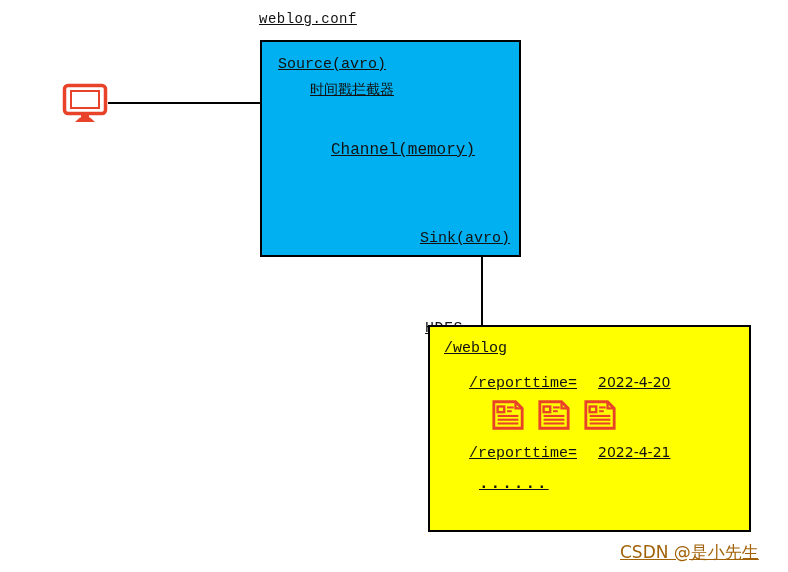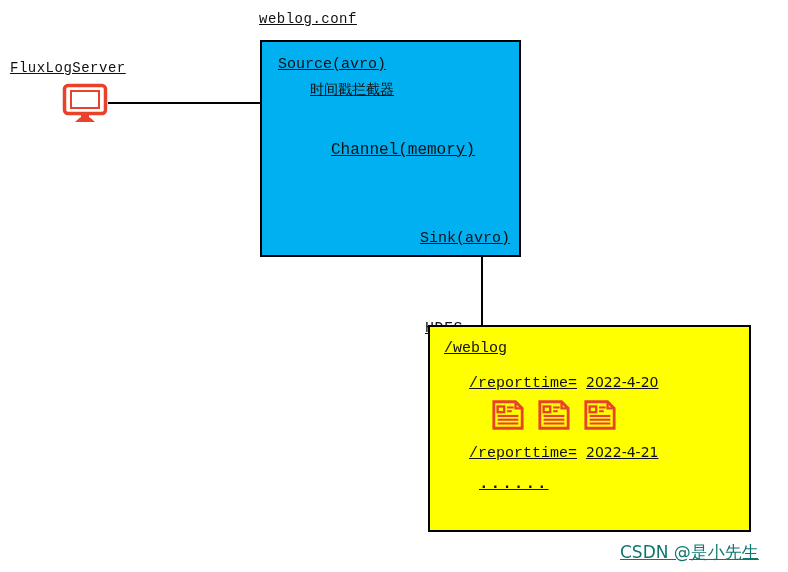--- a/index.html
+++ b/index.html
@@ -53,41 +53,40 @@
     width: 323px; height: 207px;
     background: #FFFF00;
     border: 2px solid #000000;
   }
   .hdfs-root  { left: 14px; top: 13px;  font-size: 15px; }
   .hdfs-row1  { left: 39px; top: 47px;  font-size: 15px; }
   .hdfs-row2  { left: 39px; top: 117px; font-size: 15px; }
   .hdfs-date  {
     font-family: "DejaVu Sans", "Liberation Sans", sans-serif;
     font-size: 14px;
-    margin-left: 9px;
+    margin-left: 21px;
   }
   .files-row  { left: 61px; top: 72px; display: flex; gap: 12px; }
   .hdfs-ellipsis { left: 49px; top: 148px; font-size: 16px; font-weight: bold; letter-spacing: 2px; }
 
   
   .watermark {
     left: 620px; top: 541px;
     font-size: 17px;
-    color: #0f766e;
+    color: #a16207;
     font-family: "DejaVu Sans", "Liberation Sans", sans-serif;
     white-space: nowrap;
   }
 </style>
 </head>
 <body>
 
 <div class="canvas">
 
   <div class="abs conf-label">weblog.conf</div>
-  <div class="abs server-label">FluxLogServer</div>
 
   <div class="abs monitor-wrap">
     <svg width="46" height="41" viewBox="0 0 46 41" xmlns="http://www.w3.org/2000/svg">
       <rect x="2.5" y="2.5" width="41" height="28" rx="3.5" fill="none" stroke="#E8432A" stroke-width="3.5"></rect>
       <rect x="9" y="8" width="28" height="17" fill="none" stroke="#E8432A" stroke-width="2"></rect>
       <rect x="19" y="31" width="8" height="4" fill="#E8432A"></rect>
       <path d="M13 39 L33 39 L28 34.5 L18 34.5 Z" fill="#E8432A"></path>
     </svg>
   </div>
 

